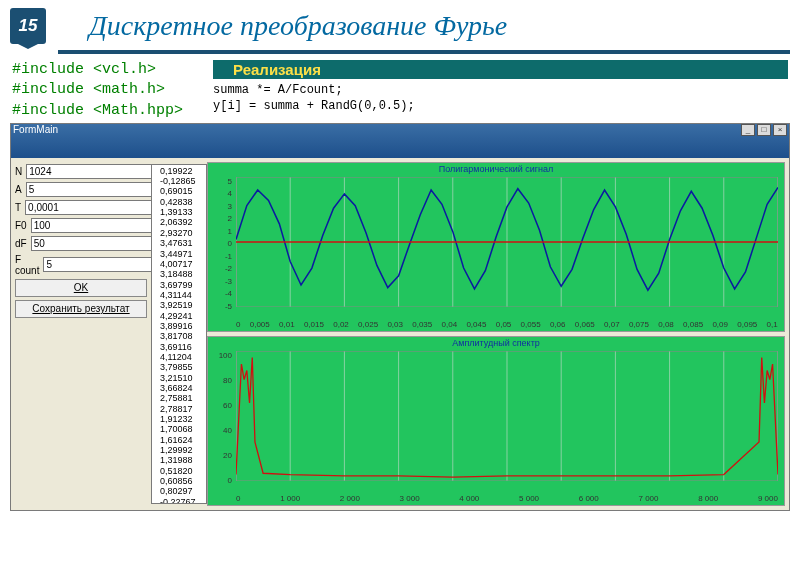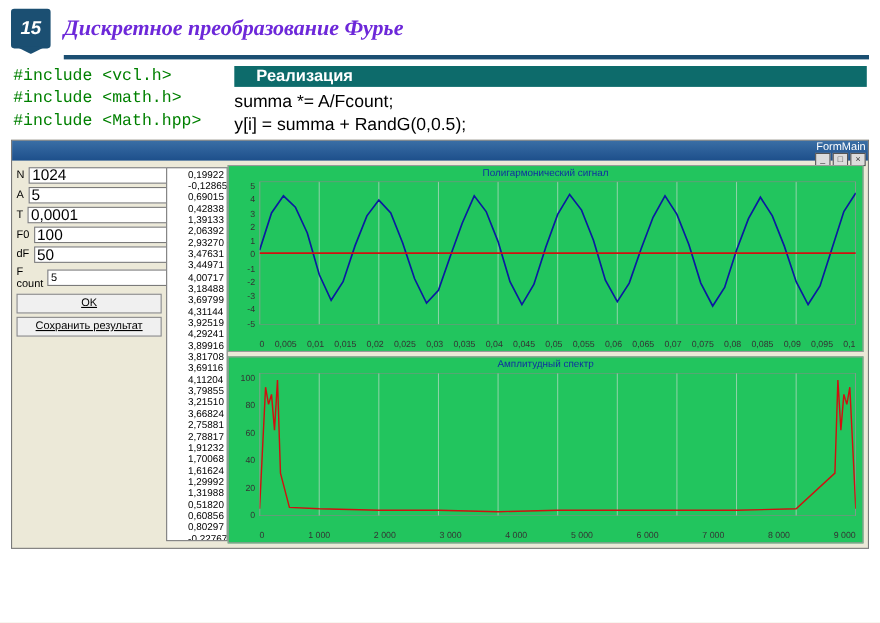--- a/index.html
+++ b/index.html
@@ -1,41 +1,41 @@
 <!DOCTYPE html>
 <html><head>
 <meta charset="utf-8">
 <style>
   * { margin: 0; padding: 0; box-sizing: border-box; }
   body { font-family: Arial, sans-serif; width: 800px; height: 566px; background: #fff; overflow: hidden; }
-  .slide-header { display: flex; align-items: center; padding: 8px 10px 4px 10px; }
+  .slide-header { display: flex; align-items: center; padding: 8px 10px 4px 10px; gap: 31px; }
   .slide-badge { width: 36px; height: 36px; background: #1b4f72; color: #fff; display: flex; align-items: center; justify-content: center; font-weight: bold; font-size: 17px; font-style: italic; border-radius: 3px; position: relative; }
   .slide-badge::after { content:""; position:absolute; bottom:-5px; left:4px; right:4px; height:7px; background:#1b4f72; clip-path: polygon(0 0, 100% 0, 50% 100%); }
-  .slide-title { margin-left: 12px; font-size: 20px; font-style: italic; color: #6d28d9; font-family: Georgia, serif; font-weight: bold; }
+  .slide-title { margin-left: 12px; font-size: 28px; font-style: italic; color: #0369a1; font-family: Georgia, serif; }
   .slide-rule { height: 4px; background: #1b4f72; margin: 2px 10px 6px 58px; }
   .upper { display: flex; padding: 0 12px; gap: 30px; margin-bottom: 0; }
   .includes { font-family: "Courier New", monospace; font-size: 15px; color: #008000; line-height: 1.35; }
   .right-col { flex: 1; }
-  .impl-label-wrap { background: #0e7070; color:#ffffff; padding:1px 0 1px 20px; font-weight:bold; font-size:15px; }
-  .code-lines { font-family: Liberation Sans, sans-serif; font-size: 16px; margin-top: 4px; line-height: 1.3; }
+  .impl-label-wrap { background: #0e7070; color:#fde047; padding:1px 0 1px 20px; font-weight:bold; font-size:15px; }
+  .code-lines { font-family: Liberation Mono, monospace; font-size: 12px; margin-top: 4px; line-height: 1.3; }
   .app-window { margin: 2px 10px 0 10px; border: 1px solid #7a7a7a; background: #ece9d8; font-family: Tahoma, sans-serif; font-size: 10px; }
-  .titlebar { background: linear-gradient(#3a6ea5,#1d4f8b); color:#fff; height:18px; display:flex; align-items:flex-end; justify-content:space-between; padding:0 2px; font-size:10px;flex-direction:column; }
+  .titlebar { background: linear-gradient(#3a6ea5,#1d4f8b); color:#fff; height:34px; display:flex; align-items:flex-start; justify-content:space-between; padding:0 2px; font-size:10px; }
   .titlebar-btns { display:flex; gap:2px; }
   .winbtn { width:14px; height:12px; background:#dcdcdc; border:1px solid #555; font-size:8px; display:flex; align-items:center; justify-content:center; color:#333; }
   .app-body { display:flex; height: 352px; }
   .form-panel { width: 140px; padding: 6px 4px; display:flex; flex-direction:column; gap:3px; }
   .field-row { display:flex; align-items:center; gap:4px; }
   .field-row label { width: 36px; font-size:10px; }
-  .field-row input { flex:1; height:15px; border:1px solid #7a7a7a; background:#fff; font-size:14px; padding:0 2px; }
+  .field-row input { flex:1; height:15px; border:1px solid #7a7a7a; background:#fff; font-size:10px; padding:0 2px; }
   .spin-wrap { display:flex; flex:1; }
   .spin-wrap input { flex:1; height:15px; border:1px solid #7a7a7a; background:#fff; font-size:10px; padding:0 2px; }
   .spin-btns { display:flex; flex-direction:column; width:12px; }
   .spin-btns div { flex:1; background:#ddd; border:1px solid #888; font-size:6px; display:flex; align-items:center; justify-content:center; line-height:1; }
   .form-btn { height:18px; border:1px solid #888; background:#f0f0f0; font-size:10px; cursor:pointer;text-decoration:underline; }
-  .listbox { width: 56px; margin: 6px 0; background:#fff; border:1px solid #7a7a7a; overflow:hidden; font-size:9px; line-height:1.15; padding:1px 19px; }
+  .listbox { width: 56px; margin: 6px 0; background:#fff; border:1px solid #7a7a7a; overflow:hidden; font-size:9px; line-height:1.15; padding:1px 8px; }
   .charts { flex:1; padding:4px 4px 4px 0; display:flex; flex-direction:column; gap:4px; }
   .chart-box { flex:1; background:#22c55e; border:1px solid #999; position:relative; padding: 14px 6px 20px 28px; }
   .chart-title { position:absolute; top:1px; left:0; right:0; text-align:center; font-size:9px; color:#1030a0; }
   .plot { position:absolute; top:14px; left:28px; right:6px; bottom:20px; }
   .xlabels { position:absolute; left:28px; right:6px; bottom:2px; display:flex; justify-content:space-between; font-size:8px; color:#333; }
   .ylabels { position:absolute; top:14px; bottom:20px; left:0; width:26px; display:flex; flex-direction:column; justify-content:space-between; align-items:flex-end; font-size:8px; color:#333; padding-right:2px; }
   .spacer { flex:1; }
 </style>
 </head>
 <body>

